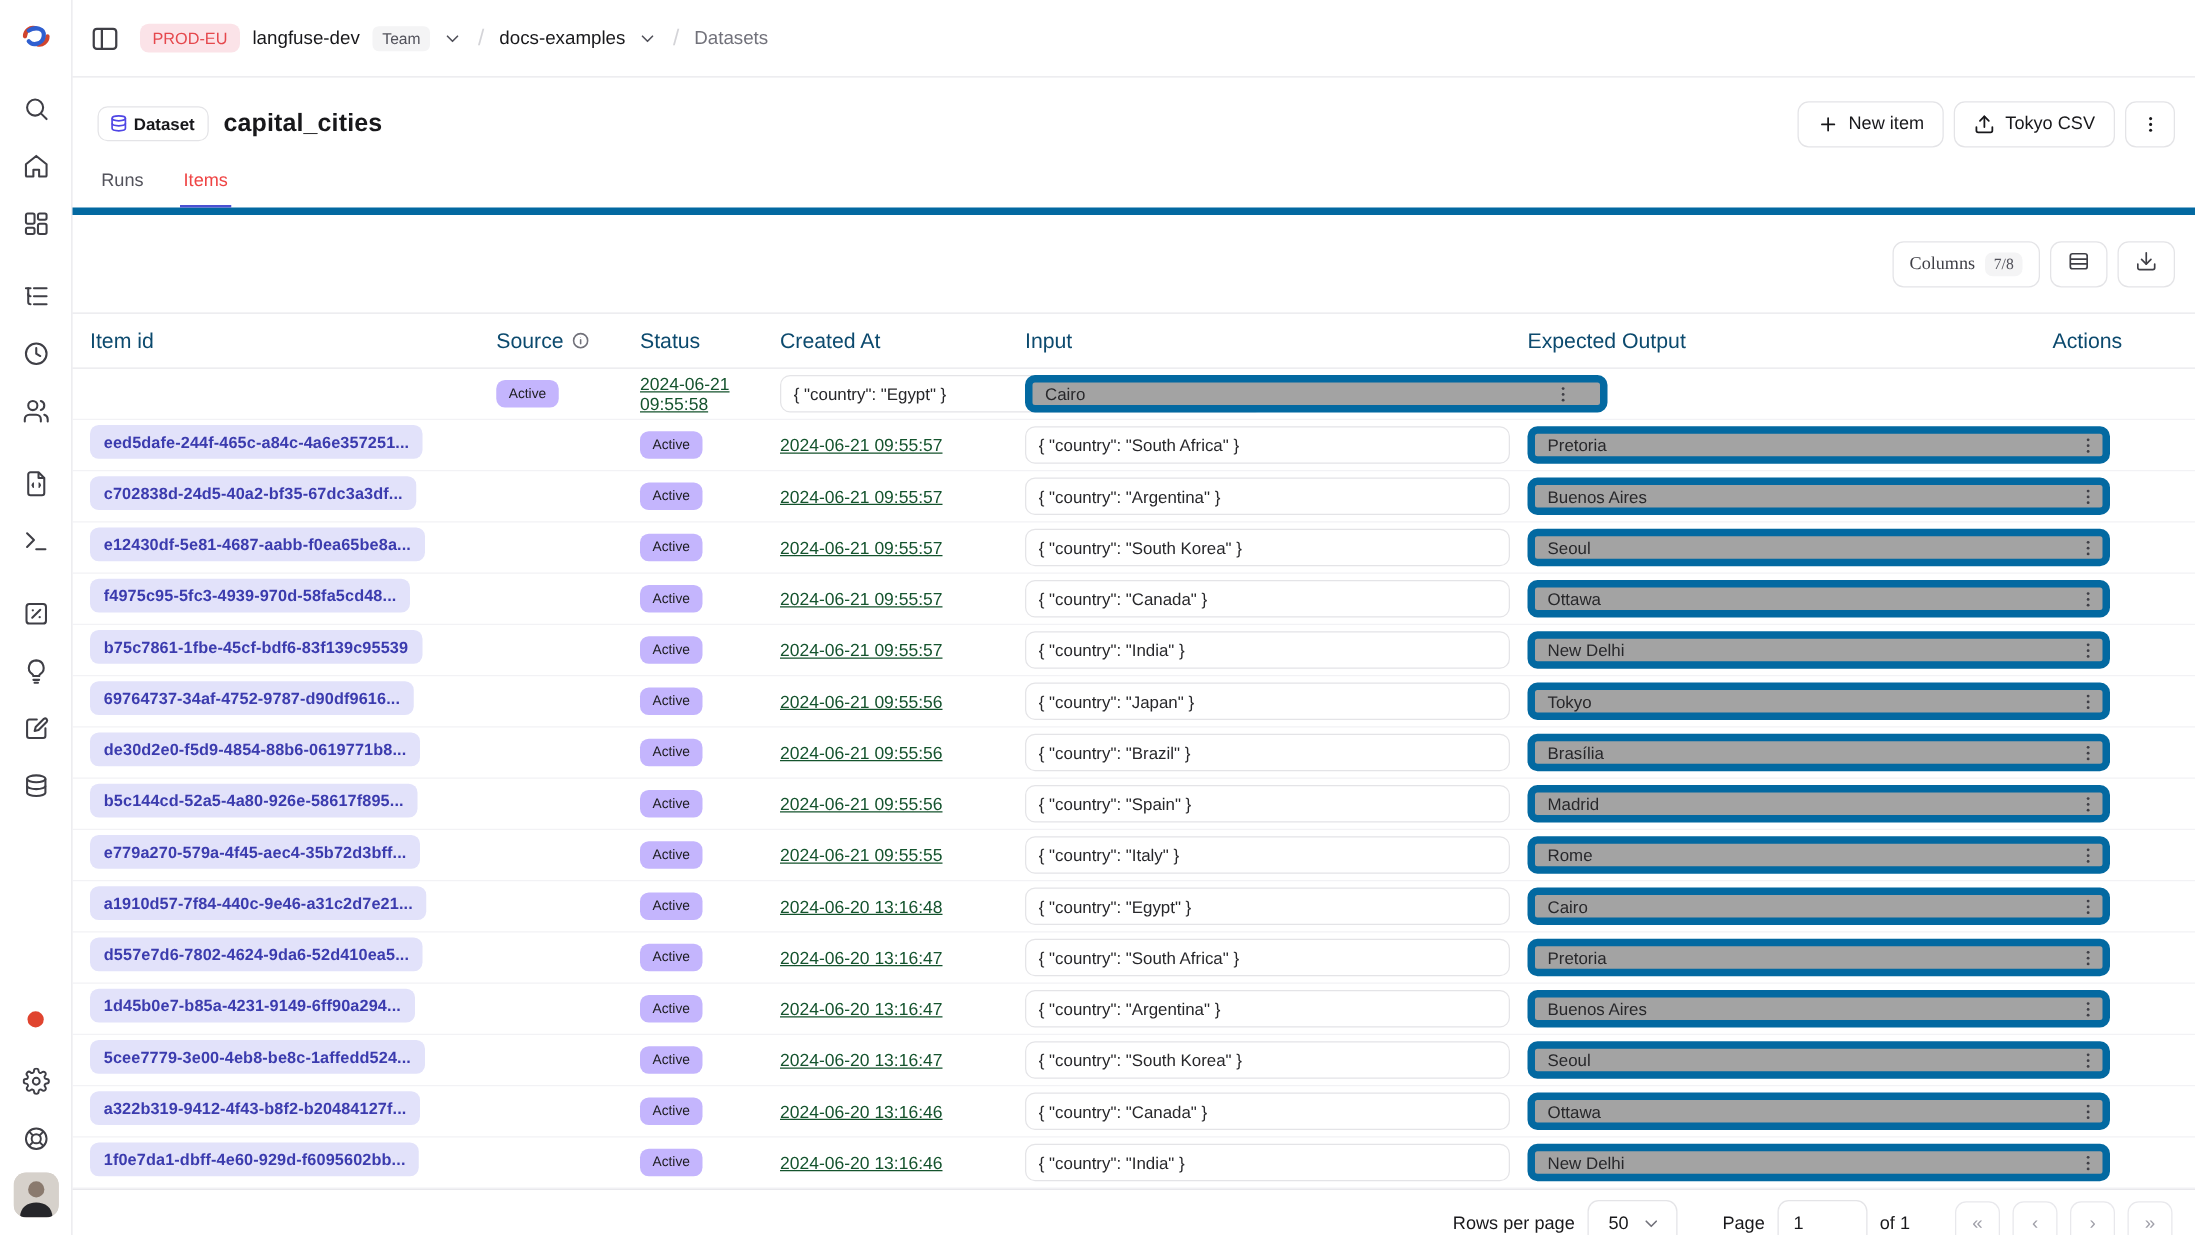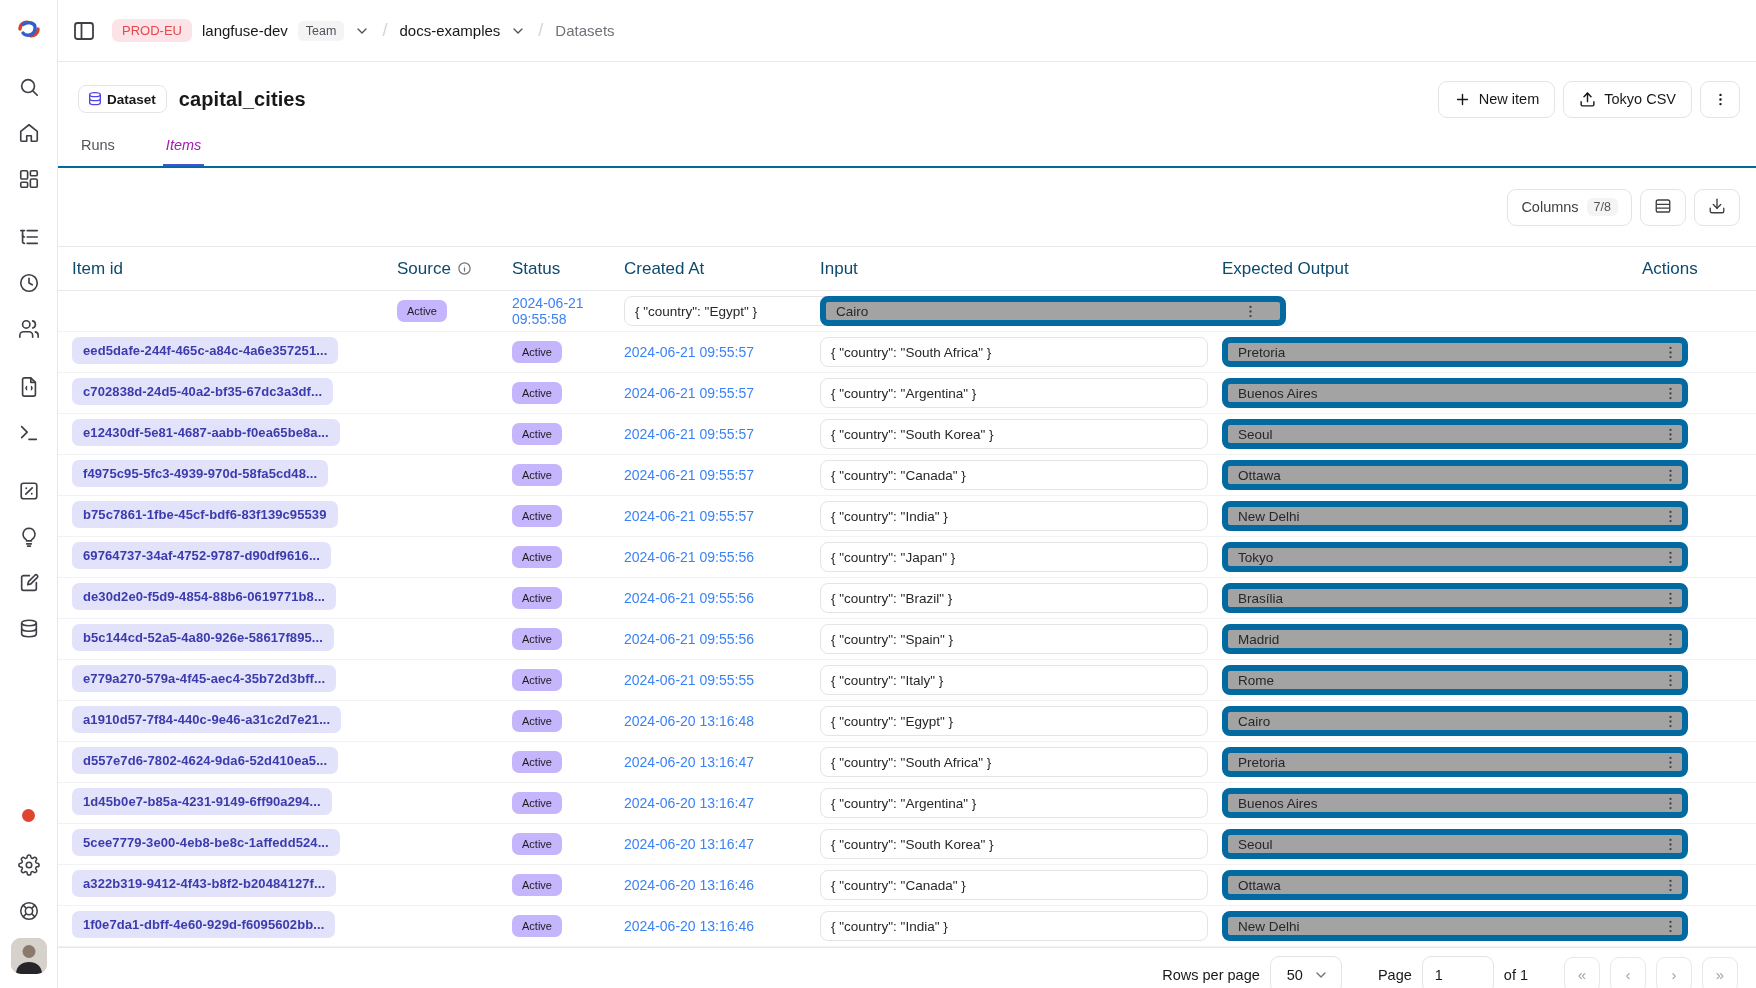--- a/index.html
+++ b/index.html
@@ -38,40 +38,40 @@
   .entity-badge { display:inline-flex; align-items:center; gap:4px; border:1px solid #e4e4e7; border-radius:8px; padding:5px 10px 5px 8px; font-size:13.5px; font-weight:700; color:#18181b; background:#fff; }
   .entity-badge .db-ic { width:16px; height:16px; color:#4f46e5; }
   .entity-badge .db-ic svg { width:16px; height:16px; }
   .page-title { font-size:20px; font-weight:700; margin-left:12px; letter-spacing:.1px; }
   .head-actions { margin-left:auto; display:flex; align-items:center; gap:8px; }
   .btn { display:inline-flex; align-items:center; gap:8px; height:37px; padding:0 15px; background:#fff; border:1px solid #e4e4e7; border-radius:9px; font-size:14.5px; font-weight:500; color:#18181b; cursor:pointer; font-family:inherit;justify-content:space-between; }
   .btn .bic { width:17px; height:17px; color:#18181b; }
   .btn .bic svg { width:17px; height:17px; }
   .btn-icon { width:40px; justify-content:center; padding:0; }
 
-  .tabs-row { display:flex; margin:8px 0 0 0; border-bottom:2px solid #0369a1; margin-left:-20px; margin-right:-16px; padding-left:20px;gap:19px; }
+  .tabs-row { display:flex; margin:8px 0 0 0; border-bottom:6px solid #0369a1; margin-left:-20px; margin-right:-16px; padding-left:20px; }
   .tab { font-size:14.5px; font-weight:500; color:#52525b; padding:9px 3px 11px; margin-right:26px; cursor:pointer; border-bottom:2px solid transparent; }
-  .tab.active { color:#a21caf; border-bottom-color:#4a51d3;font-style:italic; }
+  .tab.active { color:#ef4444; border-bottom-color:#4a51d3; }
 
   .toolbar { height:78px; display:flex; align-items:center; justify-content:flex-end; padding-right:16px; gap:8px; flex-shrink:0; }
   .badge-count { background:#f4f4f5; color:#52525b; font-size:12.5px; font-weight:500; border-radius:6px; padding:2px 7px; }
-  .tool-btn { height:37px; min-width:42px; display:inline-flex; align-items:center; justify-content:center; gap:8px; background:#fff; border:1px solid #e4e4e7; border-radius:9px; cursor:pointer; color:#3f3f46; font-family:Liberation Sans, sans-serif; font-size:14.5px; font-weight:500; padding:0 13px; }
+  .tool-btn { height:37px; min-width:42px; display:inline-flex; align-items:center; justify-content:center; gap:8px; background:#fff; border:1px solid #e4e4e7; border-radius:9px; cursor:pointer; color:#3f3f46; font-family:Liberation Serif, serif; font-size:14.5px; font-weight:500; padding:0 13px; }
   .tool-btn svg { width:18px; height:18px; }
 
   
   .grid-cols { display:grid; grid-template-columns: 325px 115px 112px 196px 402px 420px 1fr; align-items:center; padding-left:14px; }
   .thead { height:45px; border-top:1px solid #e8e8ec; border-bottom:1px solid #e8e8ec; flex-shrink:0; }
   .th { font-size:17px; font-weight:500; color:#0c4a6e; display:flex; align-items:center; gap:6px; padding-right:10px; }
   .info-ic { width:15px; height:15px; color:#71717a; }
   .info-ic svg { width:15px; height:15px; }
   .tbody { flex-shrink:0; }
   .trow { height:41px; border-bottom:1px solid #f2f2f5; }
   .id-pill { display:inline-block; max-width:312px; background:#e2e2fa; color:#3b3bae; font-size:13px; font-weight:600; border-radius:7px; padding:6px 11px; white-space:nowrap; overflow:hidden; cursor:pointer; letter-spacing:.1px; }
   .status-badge { display:inline-block; background:#c4b5fd; color:#1c1c1f; font-size:11px; border-radius:7px; padding:5px 10px; }
-  .created { font-size:14px; color:#3b82f6; }
+  .created { font-size:14px; color:#14532d;text-decoration:underline; }
   .cell-box { display:flex; align-items:center; height:30px; border-radius:8px; padding:0 10px; font-size:13.5px; color:#27272a; white-space:nowrap; overflow:hidden; cursor:pointer; }
   .input-box { background:#fff; border:1px solid #e4e4e7; width:388px; }
   .expected-box { background:#a3a3a3; border:6px solid #0369a1; width:466px; }
   .dots-btn { width:28px; height:28px; border:none; background:transparent; color:#3f3f46; cursor:pointer; display:flex; align-items:center; justify-content:center; margin-left:14px; }
   .dots-btn svg { width:17px; height:17px; }
 
   
   .footer { margin-top:auto; height:54px; border-top:1px solid #e8e8ec; display:flex; align-items:center; justify-content:flex-end; gap:10px; padding-right:18px; flex-shrink:0; }
   .foot-label { font-size:14.5px; color:#18181b; }
   .select-box { display:inline-flex; align-items:center; gap:10px; height:37px; border:1px solid #e4e4e7; border-radius:9px; padding:0 12px 0 16px; font-size:14.5px; background:#fff; cursor:pointer; margin-right:26px; }

